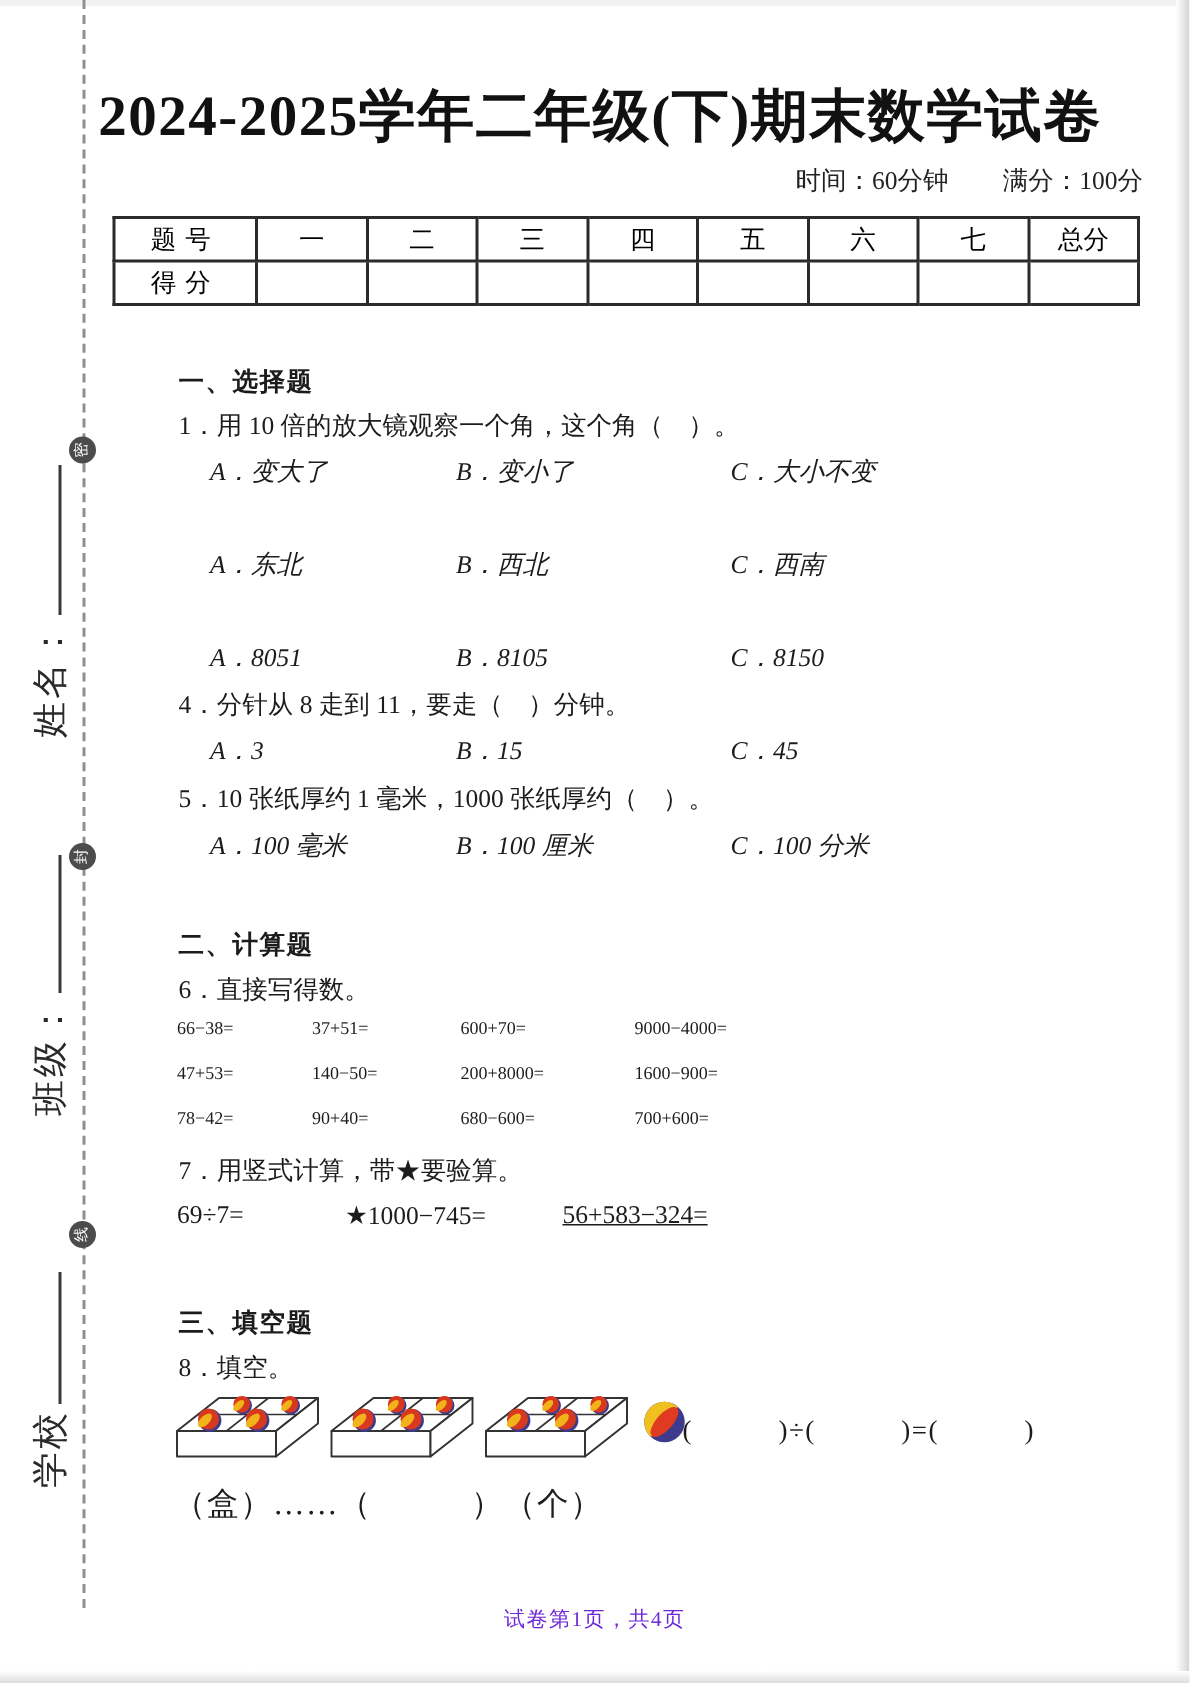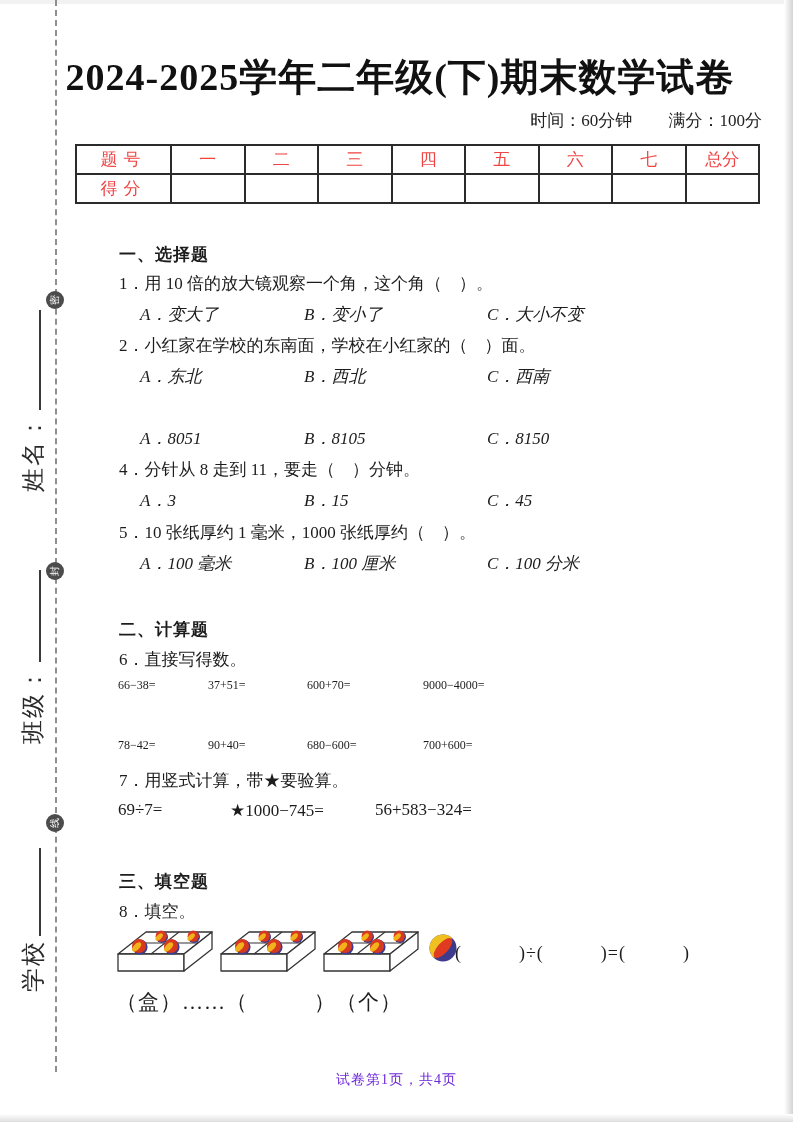--- a/index.html
+++ b/index.html
@@ -31,36 +31,36 @@
   .seal-school{top:992px;width:182px;}
 
   
   .title{position:absolute;left:40px;width:720px;top:52px;text-align:center;
     font-size:38px;font-weight:bold;letter-spacing:1px;color:#111;}
   .meta{position:absolute;right:31px;top:109px;font-size:17px;color:#222;}
   .meta span{margin-left:32px;}
 
   
   table.score{position:absolute;left:75px;top:144px;width:685px;border-collapse:collapse;table-layout:fixed;}
-  table.score td{border:2px solid #2b2b2b;text-align:center;font-size:17px;padding:0;height:27px;color:#ef4444;}
+  table.score td{border:2px solid #2b2b2b;text-align:center;font-size:17px;padding:0;height:27px;color:#000000;}
   table.score td.first{width:93px;letter-spacing:6px;}
 
   
   .abs{position:absolute;white-space:nowrap;}
   .h-sec{font-size:17px;font-weight:bold;letter-spacing:1px;}
   .q{font-size:17px;}
   .optrow{position:absolute;left:119px;width:620px;height:22px;font-size:17px;}
   .optrow .opt{position:absolute;top:0;font-style:italic;}
   .opt.a{left:21px;} .opt.b{left:185px;} .opt.c{left:368px;}
   .calcrow{position:absolute;left:118px;font-size:12px;}
   .calcrow .c1{display:inline-block;width:87px;}
   .calcrow .c2{display:inline-block;width:96px;}
   .calcrow .c3{display:inline-block;width:113px;}
   .q7row{position:absolute;left:118px;width:600px;height:22px;font-size:17px;}
-  .q7row .i1{position:absolute;left:0;} .q7row .i2{position:absolute;left:112px;} .q7row .i3{position:absolute;left:257px;}
+  .q7row .i1{position:absolute;left:0;} .q7row .i2{position:absolute;left:112px;} .q7row .i3{position:absolute;left:257px;text-decoration:underline;}
 
   .figure{position:absolute;left:116px;top:924px;}
   .equation{position:absolute;left:455px;top:941px;font-size:18px;letter-spacing:1px;}
   .unitline{position:absolute;left:116px;top:988px;font-size:21px;letter-spacing:1px;}
 
   .footer{position:absolute;left:0;top:1071px;width:793px;text-align:center;font-size:14px;color:#6d28d9;letter-spacing:1px;}
 </style>
 </head>
 <body>
 
@@ -114,21 +114,20 @@
 
   <div class="abs h-sec" style="left:119px;top:243px">一、选择题</div>
 
   <div class="abs q" style="left:119px;top:272px">1．用 10 倍的放大镜观察一个角，这个角（　）。</div>
   <div class="optrow" style="top:303px">
     <span class="opt a">A．变大了</span>
     <span class="opt b">B．变小了</span>
     <span class="opt c">C．大小不变</span>
   </div>
 
-  <div class="abs q" style="left:119px;top:334px">2．小红家在学校的东南面，学校在小红家的（　）面。</div>
   <div class="optrow" style="top:365px">
     <span class="opt a">A．东北</span>
     <span class="opt b">B．西北</span>
     <span class="opt c">C．西南</span>
   </div>
 
   <div class="optrow" style="top:427px">
     <span class="opt a">A．8051</span>
     <span class="opt b">B．8105</span>
     <span class="opt c">C．8150</span>
@@ -149,20 +148,26 @@
   </div>
 
   <div class="abs h-sec" style="left:119px;top:618px">二、计算题</div>
   <div class="abs q" style="left:119px;top:648px">6．直接写得数。</div>
 
   <div class="calcrow" style="top:678px">
     <span class="c1">66−38=</span>
     <span class="c2">37+51=</span>
     <span class="c3">600+70=</span>
     <span class="c4">9000−4000=</span>
+  </div>
+  <div class="calcrow" style="top:708px">
+    <span class="c1">47+53=</span>
+    <span class="c2">140−50=</span>
+    <span class="c3">200+8000=</span>
+    <span class="c4">1600−900=</span>
   </div>
   <div class="calcrow" style="top:738px">
     <span class="c1">78−42=</span>
     <span class="c2">90+40=</span>
     <span class="c3">680−600=</span>
     <span class="c4">700+600=</span>
   </div>
 
   <div class="abs q" style="left:119px;top:769px">7．用竖式计算，带★要验算。</div>
   <div class="q7row" style="top:800px">

